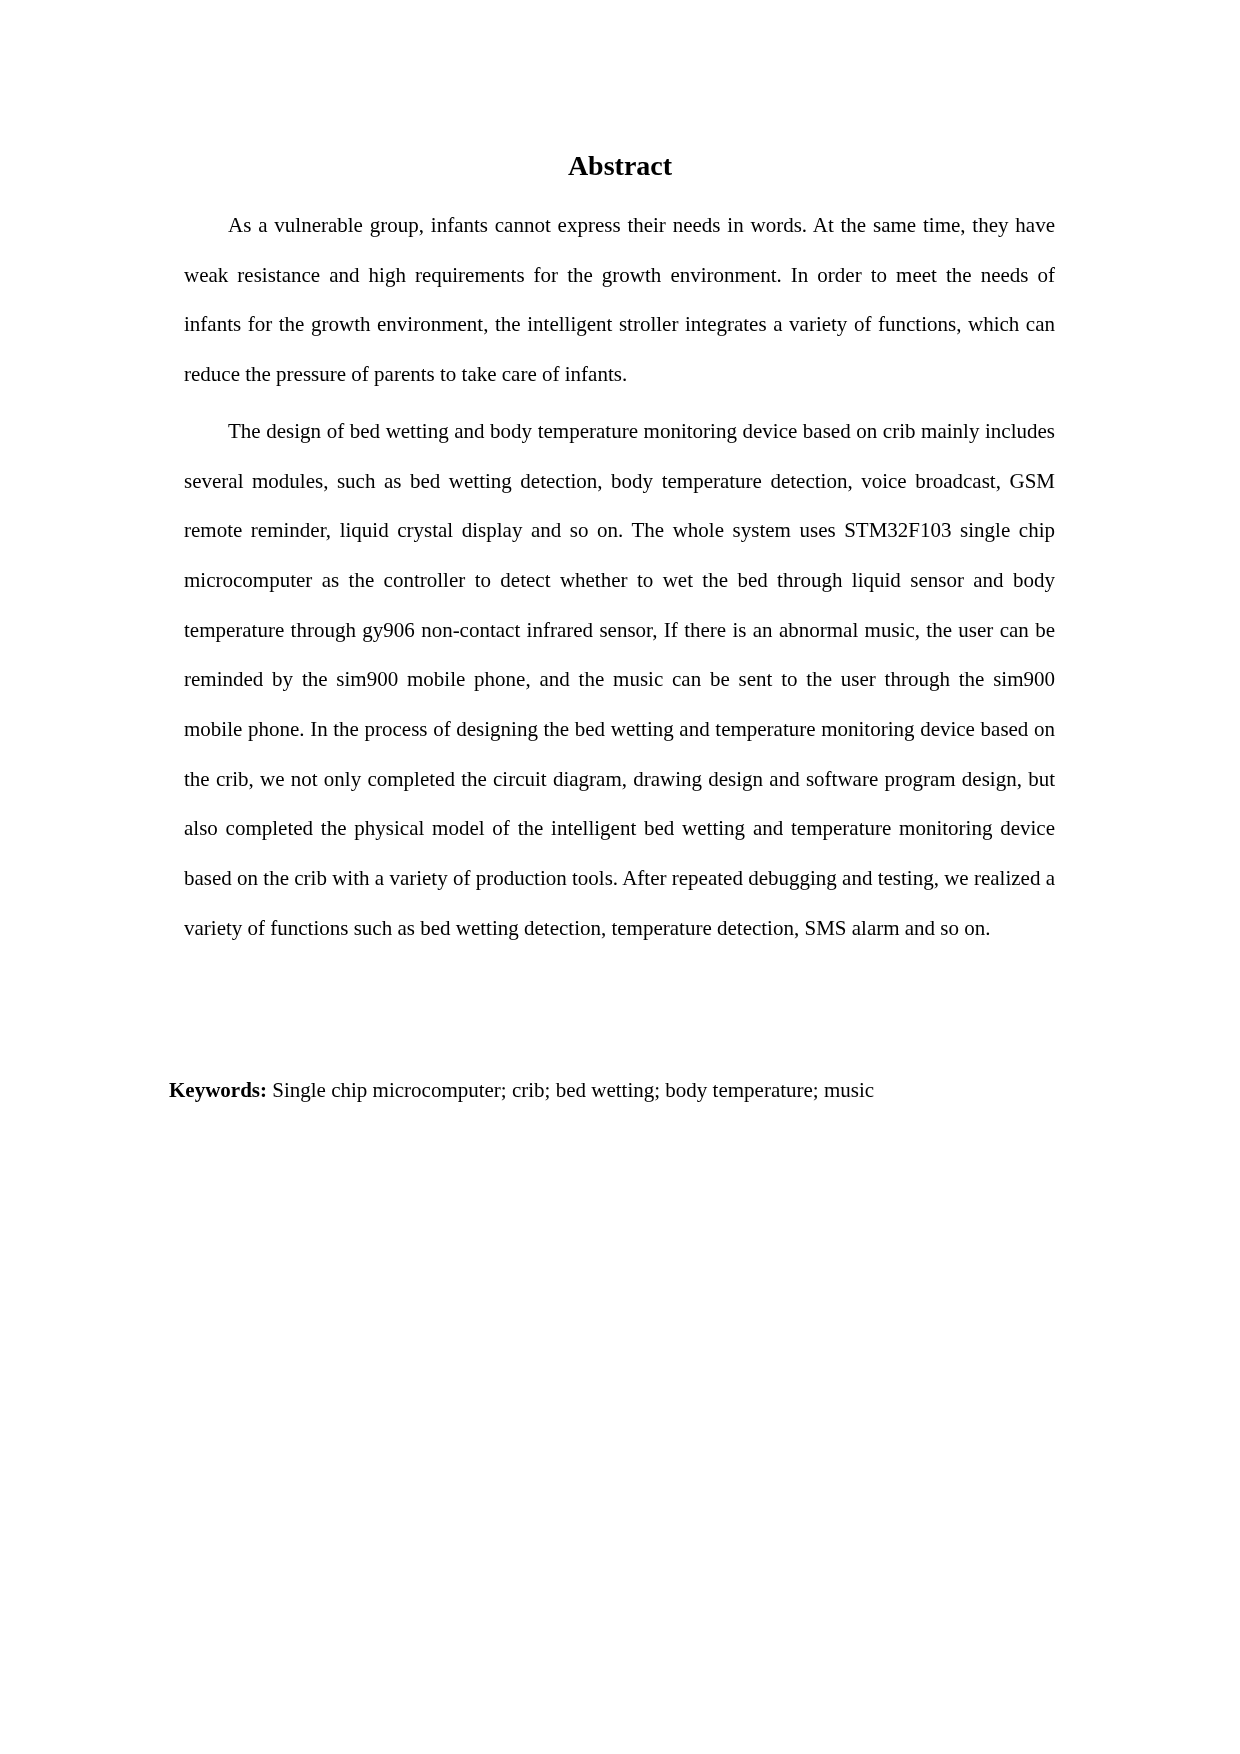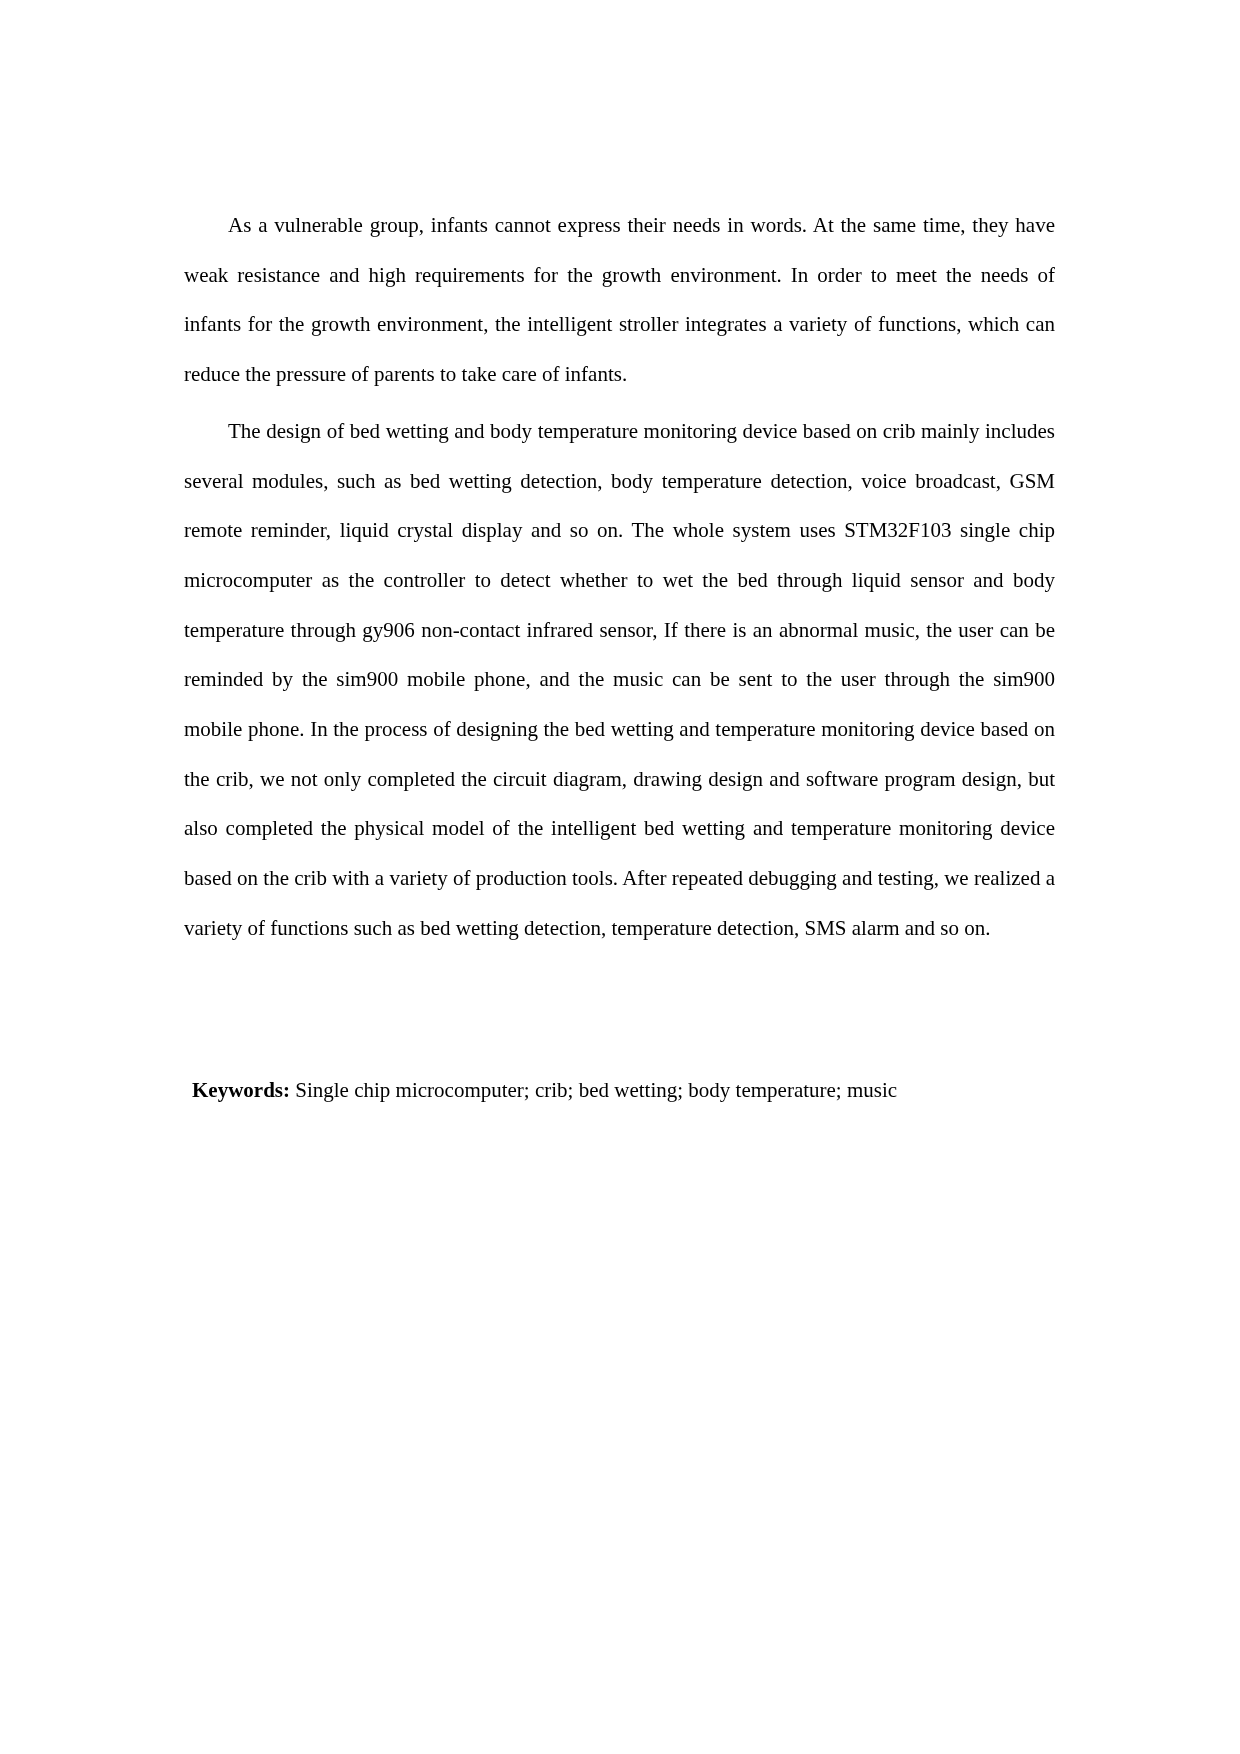--- a/index.html
+++ b/index.html
@@ -43,36 +43,37 @@
     }
     .para {
       margin: 7px;
       font-size: 21px;
       line-height: 49.7px;
       text-align: justify;
       text-indent: 44px;
     }
     .keywords {
       position: absolute;
-      left: 192px;
+      left: 169px;
       width: 885px;
       top: 1073px;
       margin: 0;
       font-size: 21px;
       line-height: 34px;
     }
     .keywords-label {
       font-weight: bold;
       font-size: 21px;
     }
   </style>
 </head>
 <body>
 
 <div class="page">
+  <h1 class="title">Abstract</h1>
 
   <div class="body">
     <p class="para">As a vulnerable group, infants cannot express their needs in words. At the same time, they have weak resistance and high requirements for the growth environment. In order to meet the needs of infants for the growth environment, the intelligent stroller integrates a variety of functions, which can reduce the pressure of parents to take care of infants.</p>
     <p class="para">The design of bed wetting and body temperature monitoring device based on crib mainly includes several modules, such as bed wetting detection, body temperature detection, voice broadcast, GSM remote reminder, liquid crystal display and so on. The whole system uses STM32F103 single chip microcomputer as the controller to detect whether to wet the bed through liquid sensor and body temperature through gy906 non-contact infrared sensor, If there is an abnormal music, the user can be reminded by the sim900 mobile phone, and the music can be sent to the user through the sim900 mobile phone. In the process of designing the bed wetting and temperature monitoring device based on the crib, we not only completed the circuit diagram, drawing design and software program design, but also completed the physical model of the intelligent bed wetting and temperature monitoring device based on the crib with a variety of production tools. After repeated debugging and testing, we realized a variety of functions such as bed wetting detection, temperature detection, SMS alarm and so on.</p>
   </div>
 
   <p class="keywords"><span class="keywords-label">Keywords:</span><span class="keywords-text"> Single chip microcomputer; crib; bed wetting; body temperature; music</span></p>
 </div>
 
 </body></html>

